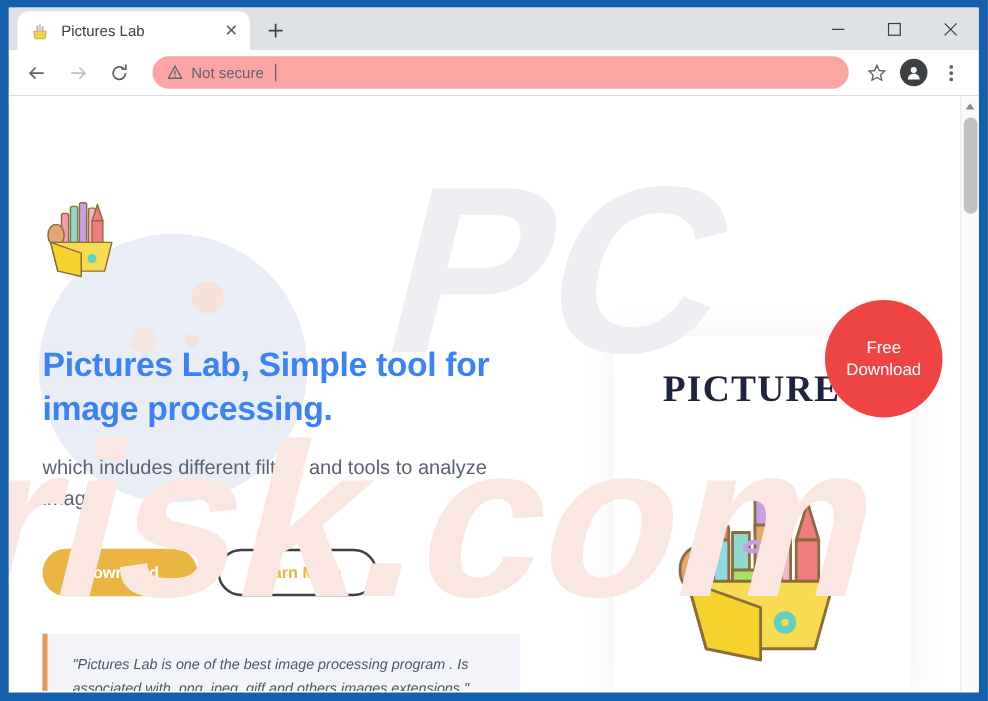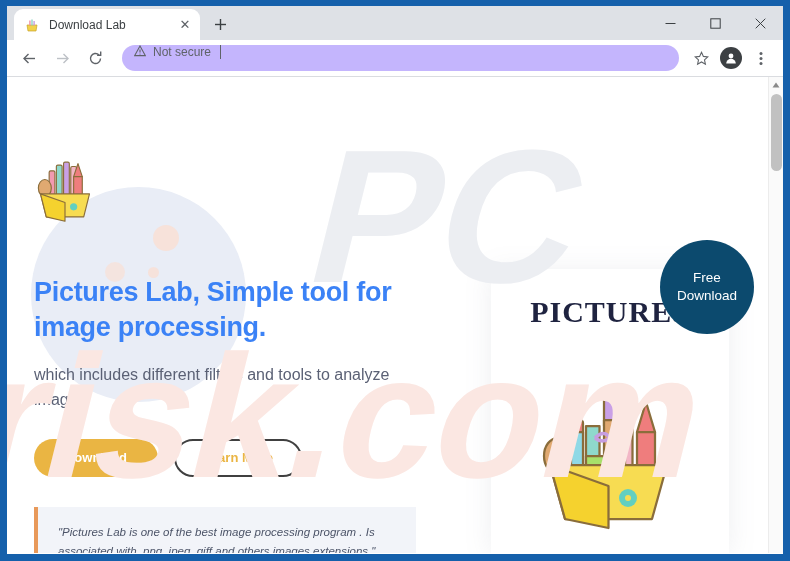--- a/index.html
+++ b/index.html
@@ -80,23 +80,23 @@
   }
   .navbtn {
     width: 28px; height: 28px; margin-right: 5px;
     display: flex; align-items: center; justify-content: center;
     color: #5f6368;
   }
   .navbtn.disabled { color: #bdc1c6; }
   .omnibox {
     flex: 1;
     height: 26px;
-    background: #c4b5fd;
+    background: #fca5a5;
     border-radius: 13px;
-    display: flex; align-items: flex-start;
+    display: flex; align-items: center;
     padding: 0 12px;
     margin: 0 6px 0 8px;
     position: relative;
   }
   .warn-tri { margin-right: 7px; display: flex; align-items: center; }
   .notsecure { font-size: 12px; color: #5f6368; }
   .caret {
     width: 1px; height: 14px; background: #5f6368;
     margin-left: 9px;
   }
@@ -202,21 +202,21 @@
     font-size: 28px; letter-spacing: 2px;
     color: #eab543;
   }
   .card-art {
     position: absolute; left: 50%; transform: translateX(-50%);
     top: 112px; width: 150px; height: 150px;
   }
   .free-badge {
     position: absolute; left: 653px; top: 163px;
     width: 94px; height: 94px; border-radius: 50%;
-    background: #0c4a6e;
+    background: #ef4444;
     display: flex; flex-direction: column;
     align-items: center; justify-content: center;
     color: #ffffff; font-size: 13.5px; line-height: 1.3;
     text-align: center;
   }
 
   
   .watermark {
     position: absolute; left: 0; top: 0;
     width: 761px; height: 476px;
@@ -249,21 +249,21 @@
   <div class="tabstrip">
     <div class="tab">
       <span class="favicon">
         <svg width="14" height="14" viewBox="0 0 14 14">
           <path d="M2 7 L12 7 L11 13 L3 13 Z" fill="#f2d24a" stroke="#c9a32c" stroke-width="0.7"></path>
           <rect x="4.2" y="2.5" width="1.4" height="5" fill="#f08fa8"></rect>
           <rect x="6.3" y="1.5" width="1.4" height="6" fill="#8fd3c7"></rect>
           <rect x="8.4" y="3" width="1.4" height="4.5" fill="#c79ee0"></rect>
         </svg>
       </span>
-      <span class="tab-title">Download Lab</span>
+      <span class="tab-title">Pictures Lab</span>
       <span class="tab-close">✕</span>
     </div>
     <div class="newtab">
       <svg width="13" height="13" viewBox="0 0 13 13">
         <line x1="6.5" y1="1" x2="6.5" y2="12" stroke="#3c4043" stroke-width="1.4"></line>
         <line x1="1" y1="6.5" x2="12" y2="6.5" stroke="#3c4043" stroke-width="1.4"></line>
       </svg>
     </div>
     <div class="wincontrols">
       <div class="wc">

